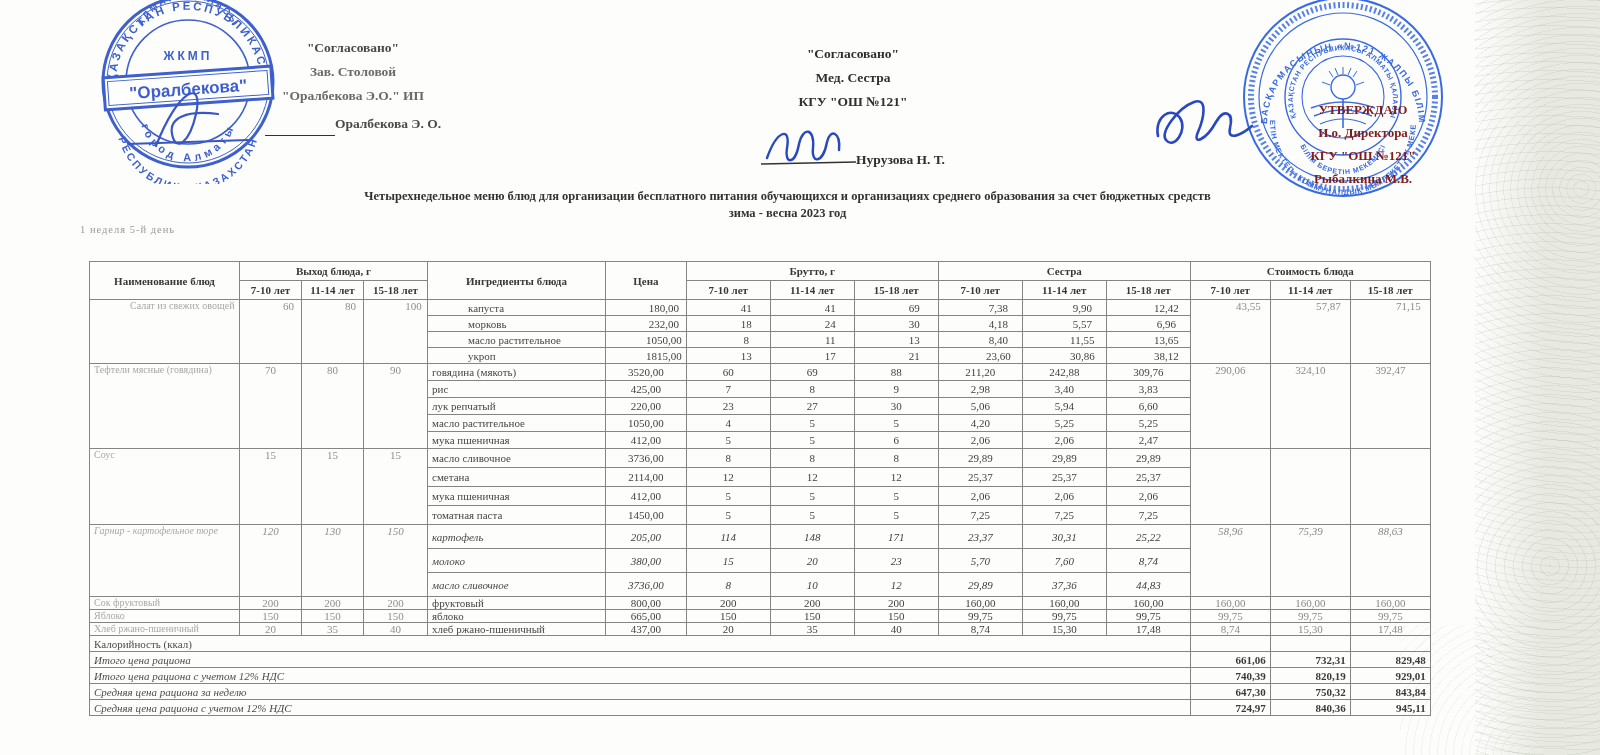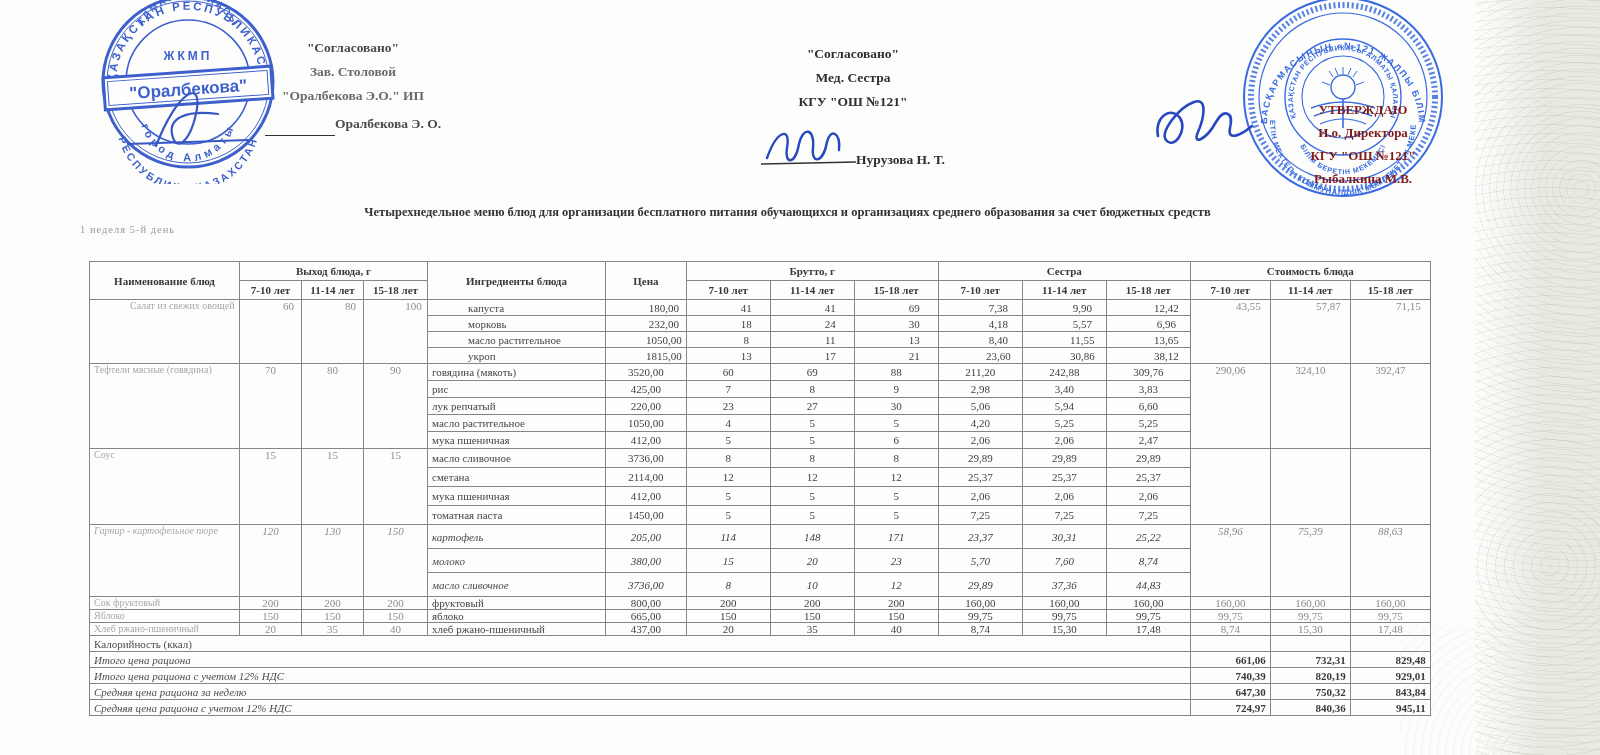--- a/index.html
+++ b/index.html
@@ -33,21 +33,21 @@
   .stamp{position:absolute;}
   .stamp-left{left:28px;top:-6px;opacity:.92;}
   .stamp-right{left:1208px;top:-8px;opacity:.95;}
   .sig-svg{position:absolute;}
   .overlay-right{
     position:absolute;left:1258px;top:50px;width:210px;text-align:center;
     font-size:13px;font-weight:bold;color:#7f1d1d;line-height:23px;z-index:3;margin-top:48px;
   }
   
   .doc-title{
-    position:absolute;left:90px;top:204px;width:1395px;text-align:center;
+    position:absolute;left:90px;top:188px;width:1395px;text-align:center;
     font-size:12.5px;font-weight:600;color:#333;line-height:17px;
   }
   .week-label{
     position:absolute;left:80px;top:224px;font-size:10.5px;color:#9a9a9a;letter-spacing:1px;
   }
   
   table.menu{
     position:absolute;left:89px;top:261px;border-collapse:collapse;
     font-size:11px;color:#3f3f3f;table-layout:fixed;
   }
@@ -189,20 +189,21 @@
     <line x1="135" y1="107" x2="135" y2="136" stroke-width="1.6"></line>
   </g>
 </svg>
 
 <svg class="sig-svg" style="left:1150px;top:88px;" width="130" height="75" viewBox="0 0 130 75">
   <path d="M 8 48 C 4 28 22 18 30 30 C 38 42 24 62 16 52 C 10 44 28 20 44 14 C 58 9 54 30 48 44 C 42 58 56 52 66 34 C 74 20 84 24 80 40 C 77 53 90 48 102 38" fill="none" stroke="#2848c0" stroke-width="2.6" stroke-linecap="round"></path>
 </svg>
 
 <div class="doc-title">
   <div>Четырехнедельное меню блюд для организации бесплатного питания обучающихся и организациях среднего образования за счет бюджетных средств</div>
+  <div>зима - весна 2023 год</div>
 </div>
 <div class="week-label">1 неделя 5-й день</div>
 
 <table class="menu">
   <colgroup>
     <col style="width:150px">
       <col style="width:62px">
       <col style="width:62px">
       <col style="width:64px">
     <col style="width:178px">

